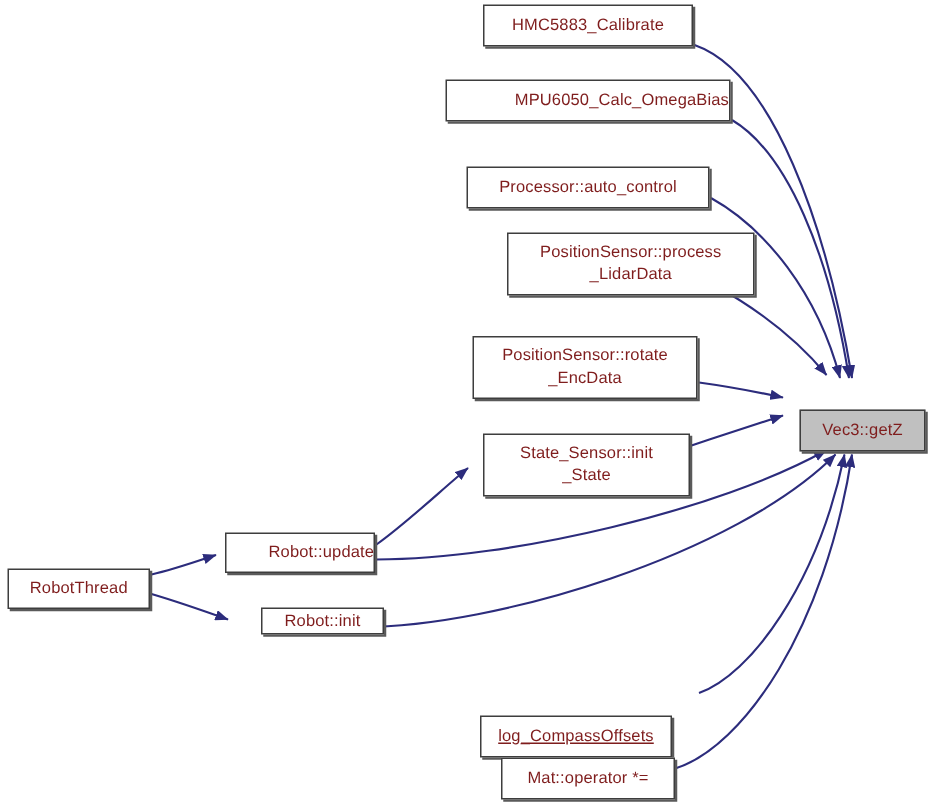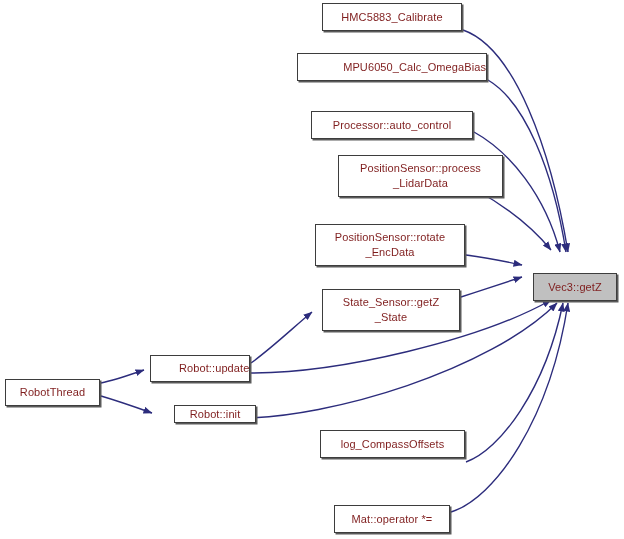--- a/index.html
+++ b/index.html
@@ -94,37 +94,37 @@
     <span class="node-label">PositionSensor::process
 _LidarData</span>
   </div>
 
   <div class="node" style="left:315px; top:224px; width:150px; height:42px;">
     <span class="node-label">PositionSensor::rotate
 _EncData</span>
   </div>
 
   <div class="node" style="left:322px; top:289px; width:138px; height:42px;">
-    <span class="node-label">State_Sensor::getZ
+    <span class="node-label">State_Sensor::init
 _State</span>
   </div>
 
   <div class="node" style="left:150px; top:355px; width:100px; height:27px;padding-left:28px;">
     <span class="node-label">Robot::update</span>
   </div>
 
   <div class="node" style="left:174px; top:405px; width:82px; height:18px;">
     <span class="node-label">Robot::init</span>
   </div>
 
   <div class="node" style="left:5px; top:379px; width:95px; height:27px;">
     <span class="node-label">RobotThread</span>
   </div>
 
-  <div class="node" style="left:320px; top:430px; width:145px; height:28px;">
+  <div class="node" style="left:320px; top:477px; width:128px; height:28px;text-decoration:underline;">
     <span class="node-label">log_CompassOffsets</span>
   </div>
 
   <div class="node" style="left:334px; top:505px; width:116px; height:28px;">
     <span class="node-label">Mat::operator *=</span>
   </div>
 
   <div class="node highlight" style="left:533px; top:261px; width:84px; height:28px;">
     <span class="node-label">Vec3::getZ</span>
   </div>

